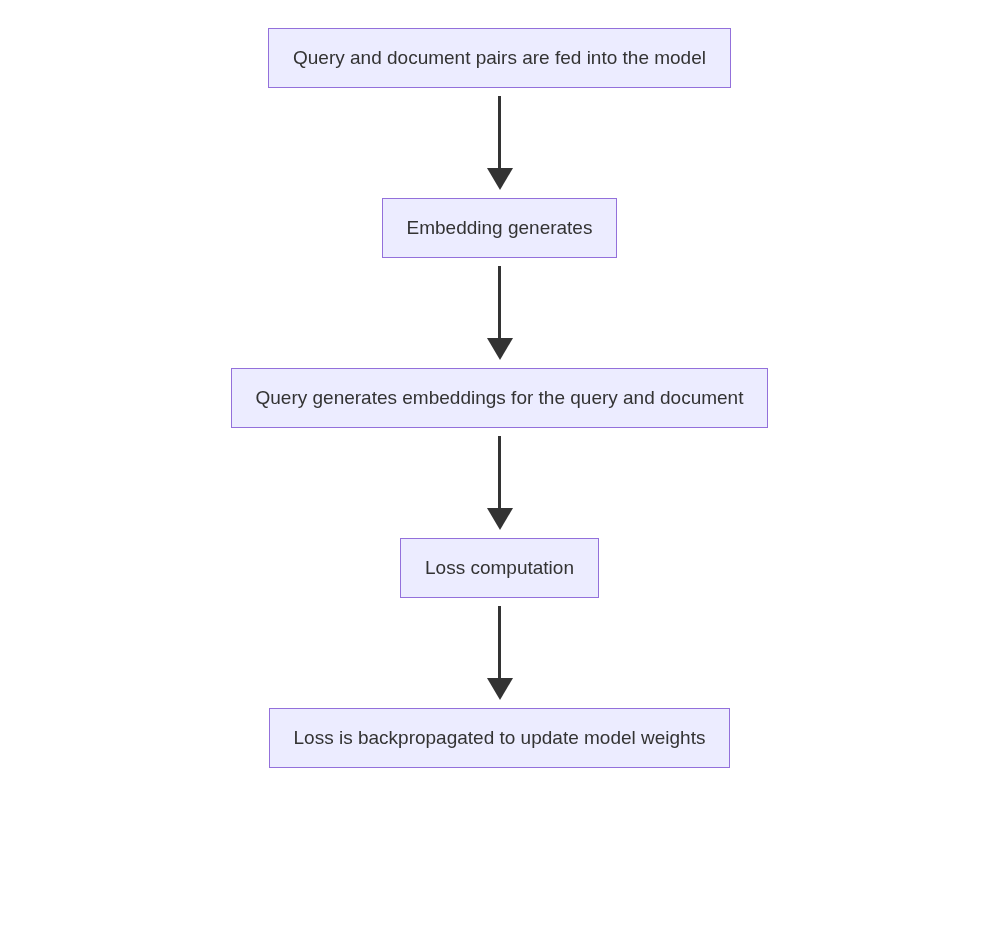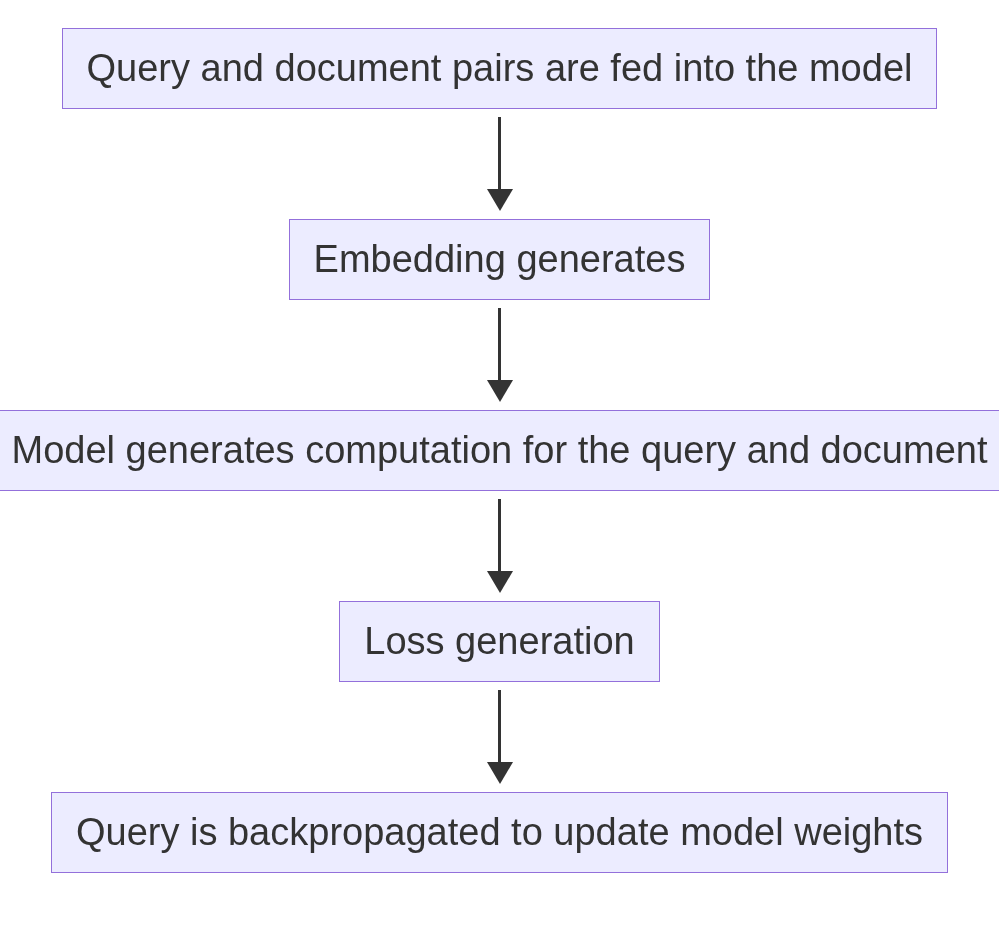--- a/index.html
+++ b/index.html
@@ -14,21 +14,21 @@
       font-family: Arial, Helvetica, sans-serif;
       display: flex;
       flex-direction: column;
       align-items: center;
       padding-top: 28px;
     }
     .node {
       background: #ECECFF;
       border: 1.5px solid #9370DB;
       padding: 18px 24px;
-      font-size: 38px;
+      font-size: 19px;
       color: #333333;
       text-align: center;
       white-space: nowrap;
     }
     .arrow-container {
       display: flex;
       flex-direction: column;
       align-items: center;
       height: 110px;
       justify-content: center;
@@ -61,32 +61,32 @@
 <div class="node">
   <span>Embedding generates</span>
 </div>
 
 <div class="arrow-container">
   <div class="arrow-line"></div>
   <div class="arrow-head"></div>
 </div>
 
 <div class="node">
-  <span>Model generates computation for the query and document</span>
+  <span>Query generates embeddings for the query and document</span>
 </div>
 
 <div class="arrow-container">
   <div class="arrow-line"></div>
   <div class="arrow-head"></div>
 </div>
 
 <div class="node">
-  <span>Loss generation</span>
+  <span>Loss computation</span>
 </div>
 
 <div class="arrow-container">
   <div class="arrow-line"></div>
   <div class="arrow-head"></div>
 </div>
 
 <div class="node">
-  <span>Query is backpropagated to update model weights</span>
+  <span>Loss is backpropagated to update model weights</span>
 </div>
 
 </body></html>

